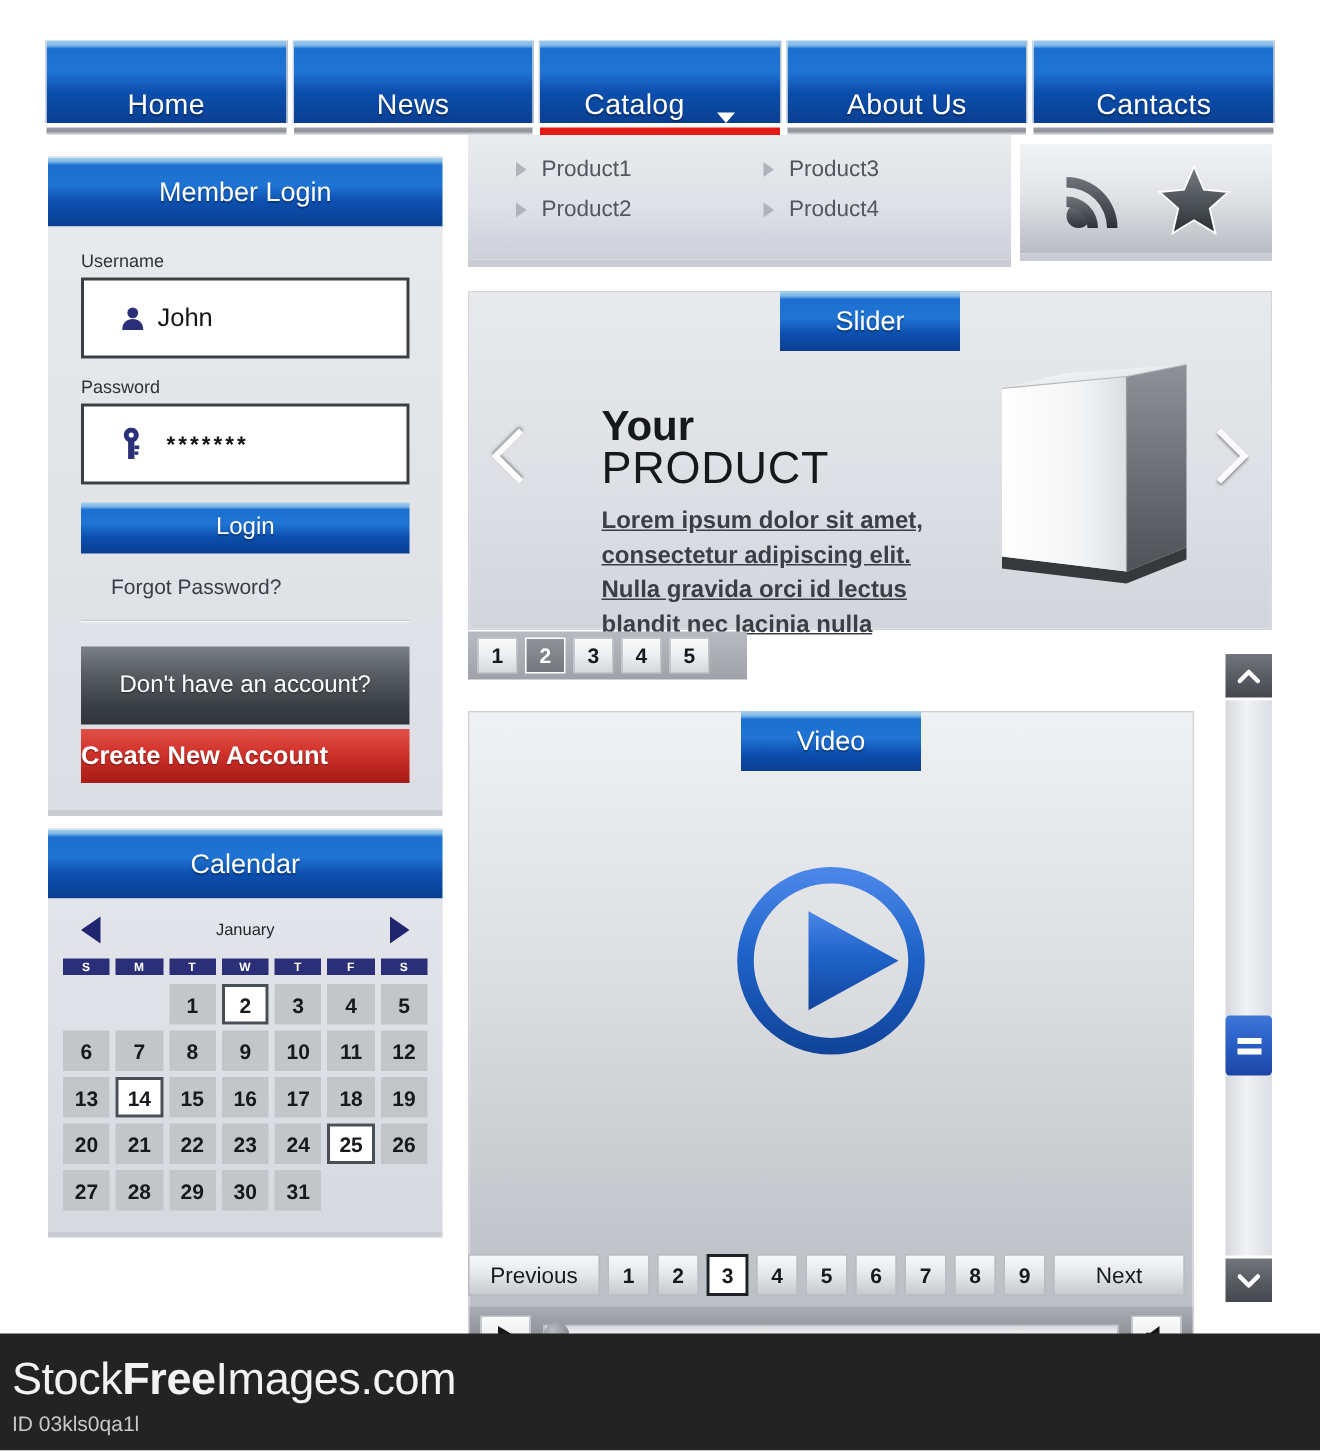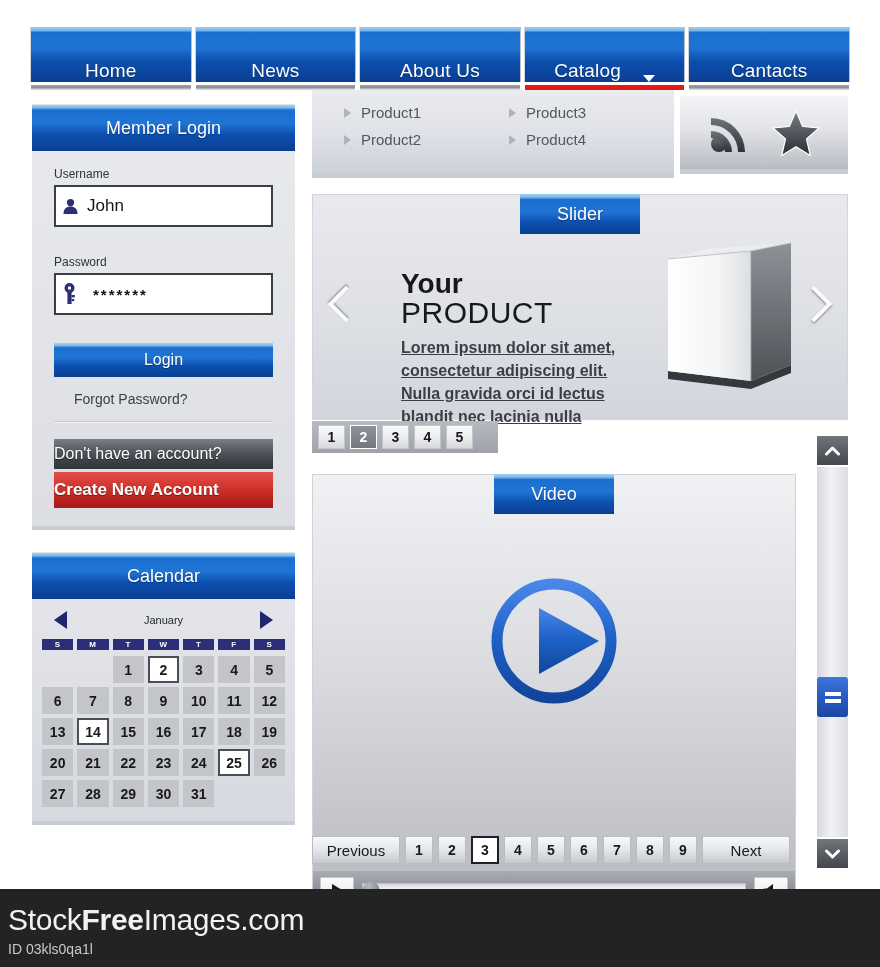--- a/index.html
+++ b/index.html
@@ -70,25 +70,25 @@
   .panel-body {
     background: linear-gradient(to bottom, #e7e9ec 0%, #dcdee4 100%);
     padding: 16px 22px 18px 22px;
     border-bottom: 4px solid #c9ccd2;
   }
 
   .field-label {
     font-size: 12px; color: #2f3338; margin-bottom: 4px; display: block;
   }
   .input-box {
-    height: 42px; background: #fff;
+    height: 54px; background: #fff;
     border: 2px solid #3a3f45;
     display: flex; align-items: center;
-    padding: 0 6px 0 6px;
-    margin-bottom: 28px;
+    padding: 0 6px 0 24px;
+    margin-bottom: 12px;
     cursor: text;
   }
   .input-val { font-size: 17px; color: #121416; margin-left: 8px; }
   .input-val.mask { font-size: 15px; letter-spacing: 2px; margin-left: 16px; font-weight: bold; }
   .ico-navy { fill: #2a2f78; }
 
   .btn-login {
     height: 34px; width: 100%;
     background: linear-gradient(to bottom,
        #a7d2f1 0%, #7cb7e6 8%, #1a6fd0 14%, #1f74d4 42%,
@@ -100,24 +100,24 @@
   .btn-login span {
     color: #fff; font-size: 16px; text-shadow: 0 1px 1px rgba(0,0,0,0.35);
   }
   .forgot-link {
     font-size: 14px; color: #3a3f45; cursor: pointer;
     display: block; margin-bottom: 14px; margin-left: 20px;
   }
   .divider { height: 2px; background: #f2f3f5; border-top: 1px solid #c7cad0; margin-bottom: 16px; }
 
   .btn-dark {
-    height: 30px; width: 100%;
+    height: 52px; width: 100%;
     background: linear-gradient(to bottom, #7b8086 0%, #585d63 35%, #3b4046 75%, #303539 100%);
     border: none; cursor: pointer;
-    display: flex; align-items: center; justify-content: flex-start;
+    display: flex; align-items: center; justify-content: center;
   }
   .btn-dark span { color: #fff; font-size: 16px; text-shadow: 0 1px 1px rgba(0,0,0,0.5); }
   .btn-red {
     height: 36px; width: 100%;
     background: linear-gradient(to bottom, #e05048 0%, #d3352e 40%, #b21f1a 85%, #a71b16 100%);
     border: none; cursor: pointer;
     display: flex; align-items: center; justify-content: flex-start;
     margin-top: 3px;
   }
   .btn-red span { color: #fff; font-size: 17px; font-weight: bold; text-shadow: 0 1px 1px rgba(0,0,0,0.45); }
@@ -303,27 +303,27 @@
 
   <nav id="topnav">
     <div class="nav-item">
       <span class="nav-label">Home</span>
       <span class="nav-underbar"></span>
     </div>
     <div class="nav-item">
       <span class="nav-label">News</span>
       <span class="nav-underbar"></span>
     </div>
-    <div class="nav-item">
-      <span class="nav-label">About Us</span>
-      <span class="nav-underbar"></span>
-    </div>
     <div class="nav-item active">
       <span class="nav-label">Catalog</span>
       <span class="nav-caret"></span>
+      <span class="nav-underbar"></span>
+    </div>
+    <div class="nav-item">
+      <span class="nav-label">About Us</span>
       <span class="nav-underbar"></span>
     </div>
     <div class="nav-item">
       <span class="nav-label">Cantacts</span>
       <span class="nav-underbar"></span>
     </div>
   </nav>
 
   <div id="dropdown">
     <div class="dd-grid">

